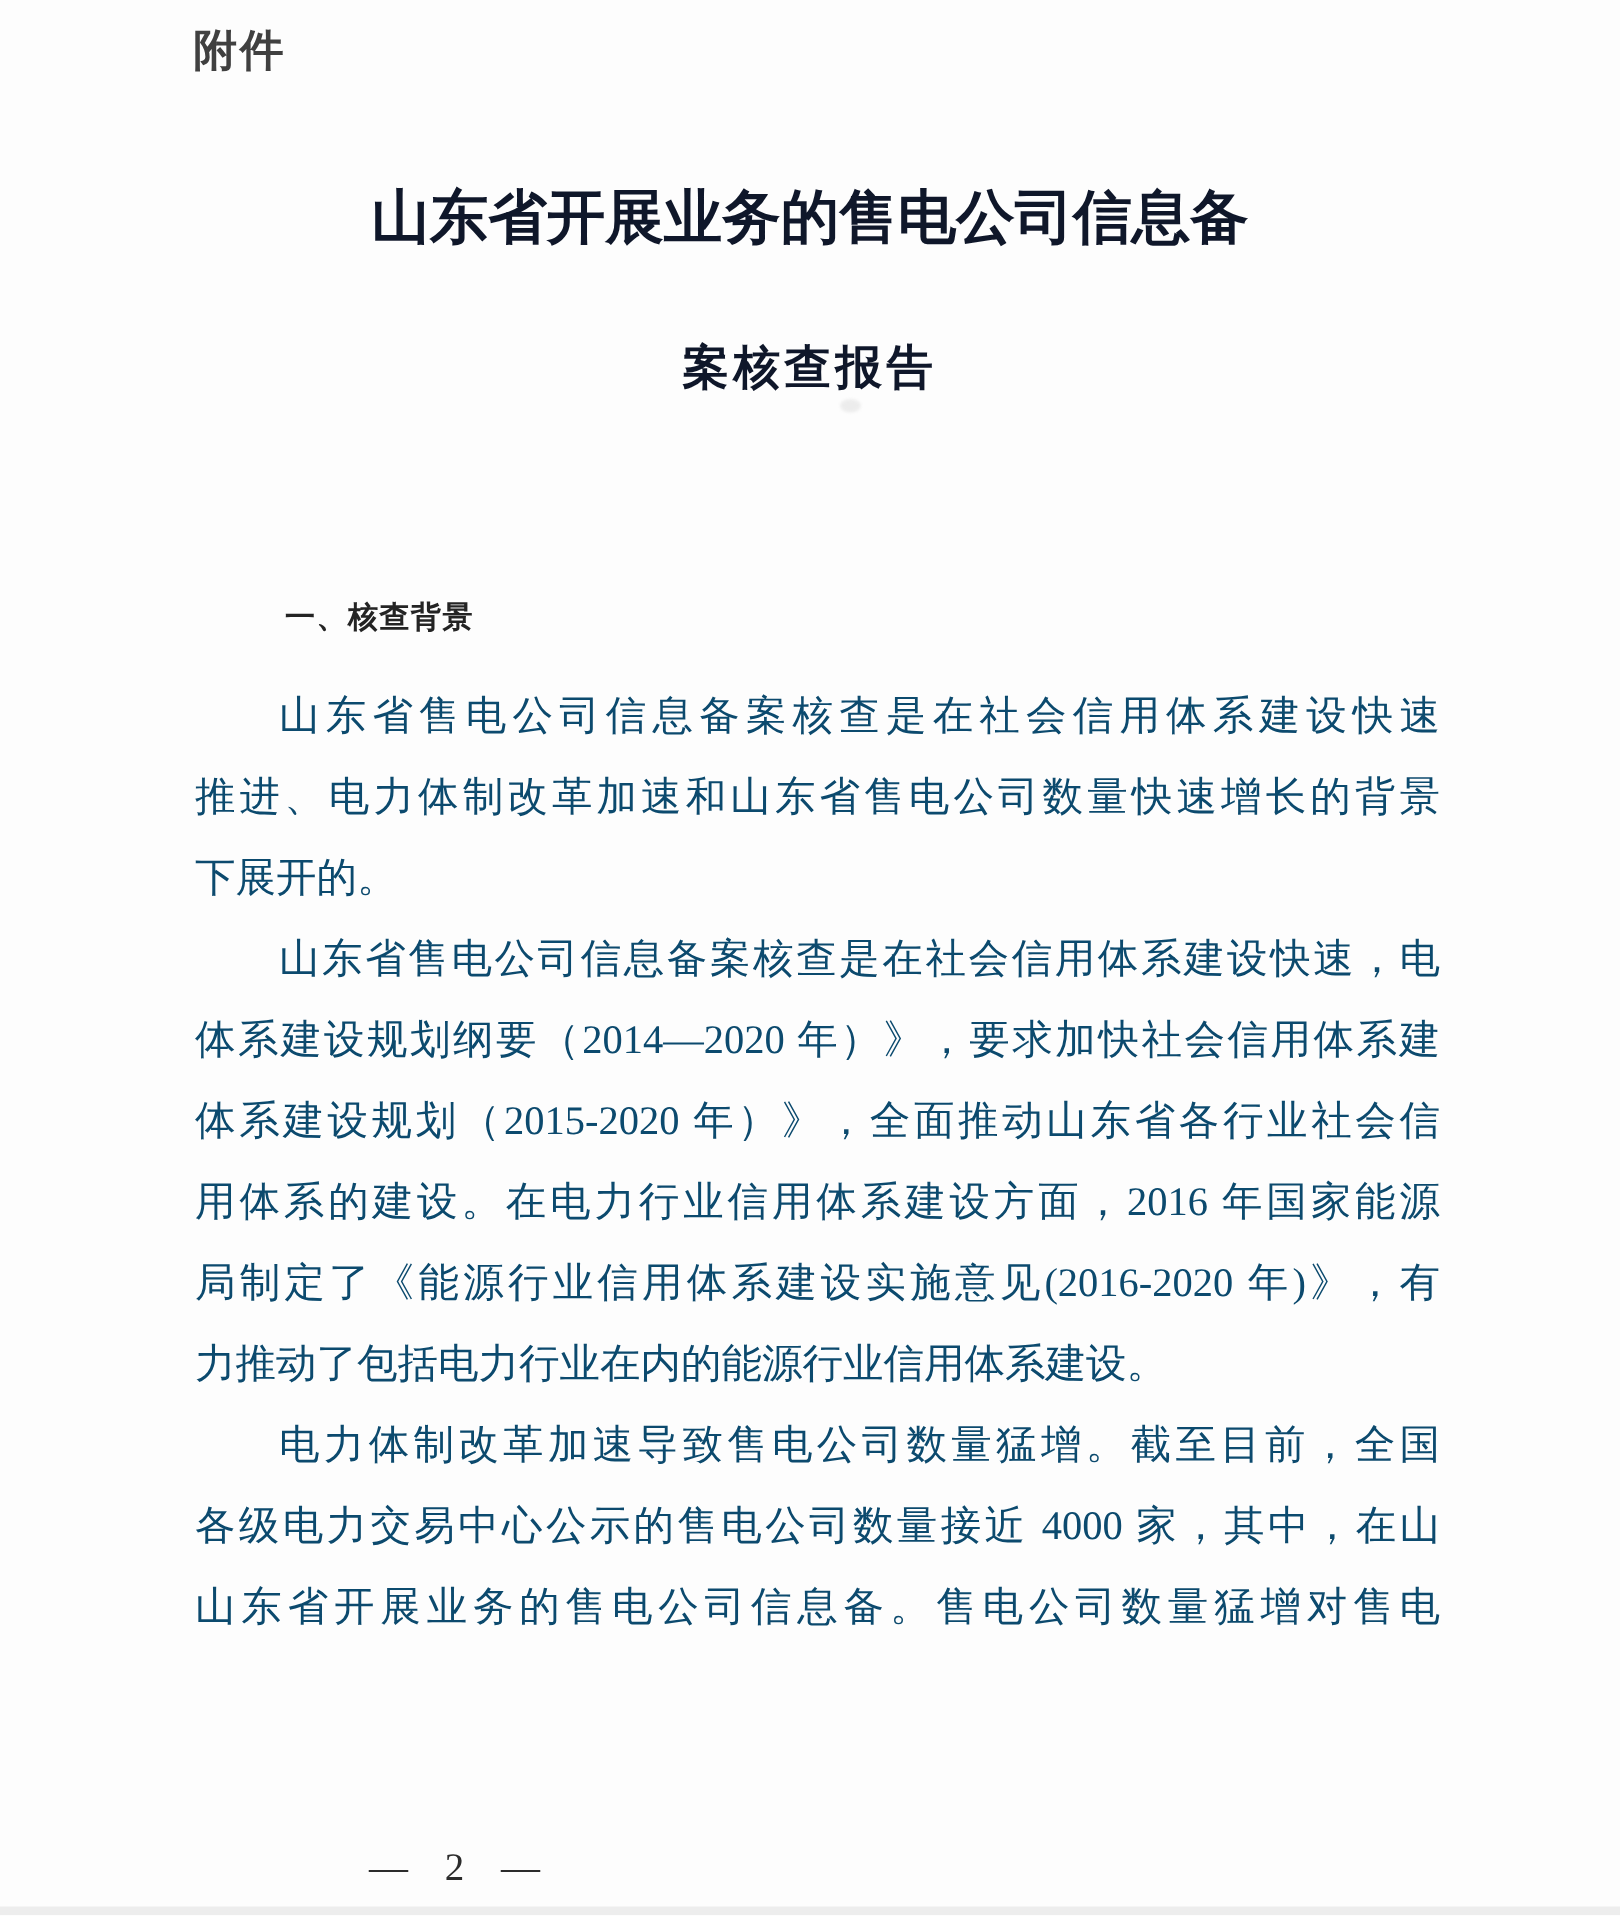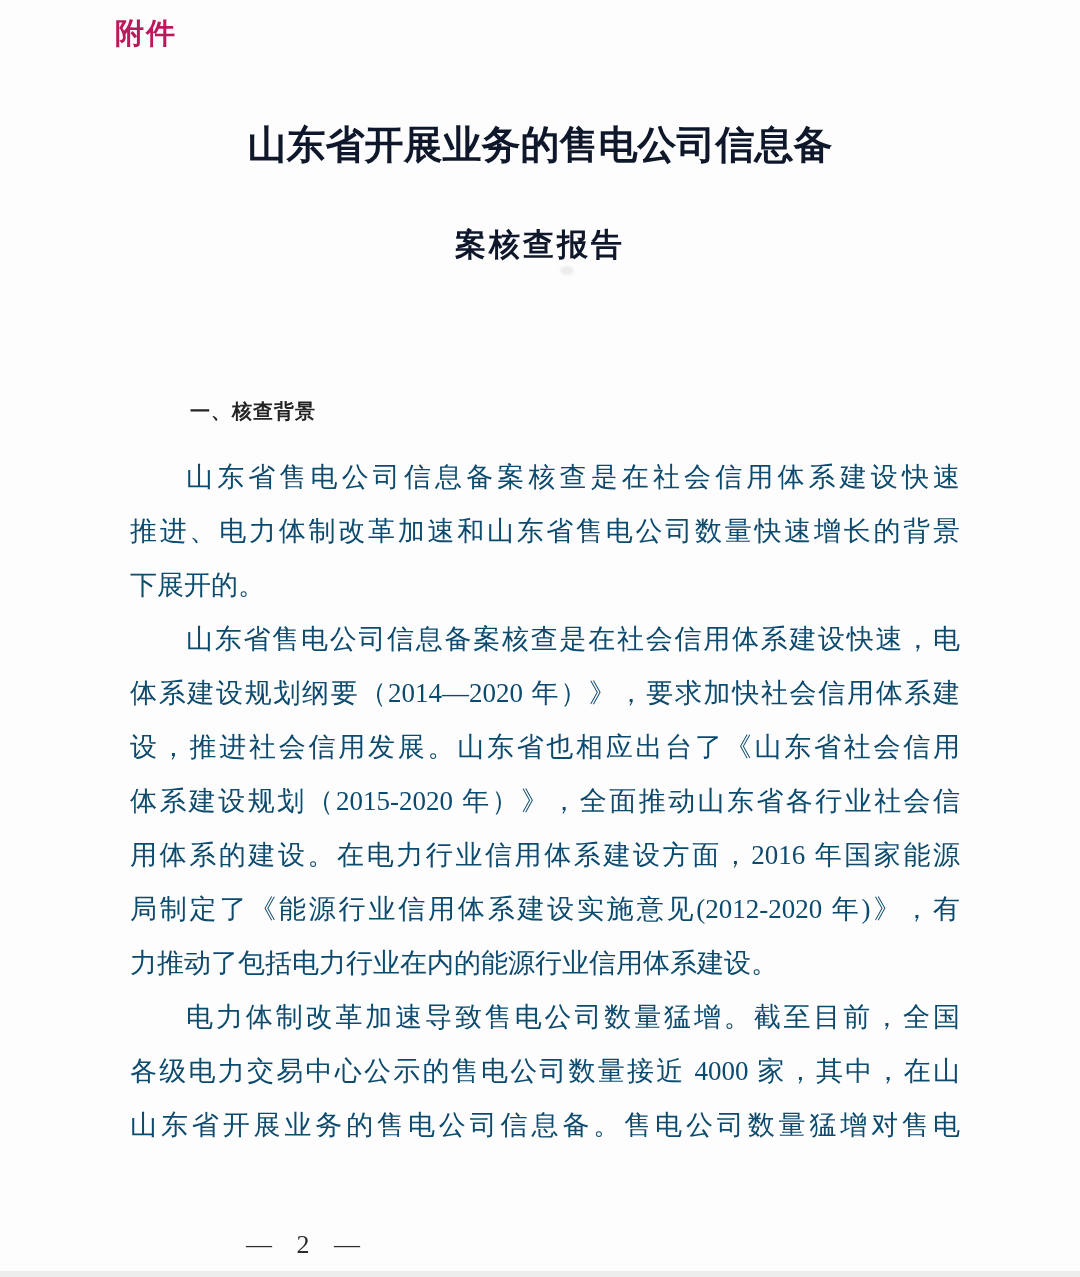--- a/index.html
+++ b/index.html
@@ -11,25 +11,25 @@
     position: relative;
     width: 1080px;
     height: 1277px;
     margin: 0 auto;
     background: #fdfdfd;
     overflow: hidden;
     font-family: "Liberation Serif", "DejaVu Serif", serif;
   }
   .attachment-label {
     position: absolute;
-    left: 115px;
+    left: 129px;
     top: 14px;
     font-size: 29px;
     font-weight: 700;
-    color: #be185d;
+    color: #404040;
     letter-spacing: 2px;
   }
   .doc-title {
     position: absolute;
     left: 0;
     width: 100%;
     text-align: center;
     font-weight: 700;
     color: #0f172a;
   }
@@ -116,24 +116,23 @@
   <div class="doc-title line2">案核查报告</div>
 
   <div class="section-heading">一、核查背景</div>
 
   <div class="body-text">
       <div class="bline j ind">山东省售电公司信息备案核查是在社会信用体系建设快速</div>
       <div class="bline j">推进、电力体制改革加速和山东省售电公司数量快速增长的背景</div>
       <div class="bline">下展开的。</div>
       <div class="bline j ind">山东省售电公司信息备案核查是在社会信用体系建设快速，电</div>
       <div class="bline j">体系建设规划纲要（2014—2020 年）》，要求加快社会信用体系建</div>
-      <div class="bline j">设，推进社会信用发展。山东省也相应出台了《山东省社会信用</div>
       <div class="bline j">体系建设规划（2015-2020 年）》，全面推动山东省各行业社会信</div>
       <div class="bline j">用体系的建设。在电力行业信用体系建设方面，2016 年国家能源</div>
-      <div class="bline j">局制定了《能源行业信用体系建设实施意见(2012-2020 年)》，有</div>
+      <div class="bline j">局制定了《能源行业信用体系建设实施意见(2016-2020 年)》，有</div>
       <div class="bline">力推动了包括电力行业在内的能源行业信用体系建设。</div>
       <div class="bline j ind">电力体制改革加速导致售电公司数量猛增。截至目前，全国</div>
       <div class="bline j">各级电力交易中心公示的售电公司数量接近 4000 家，其中，在山</div>
       <div class="bline j">山东省开展业务的售电公司信息备。售电公司数量猛增对售电</div>
     </div>
 
   <div class="page-number">— 2 —</div>
 
   <div class="scan-edge-shadow"></div>
 

